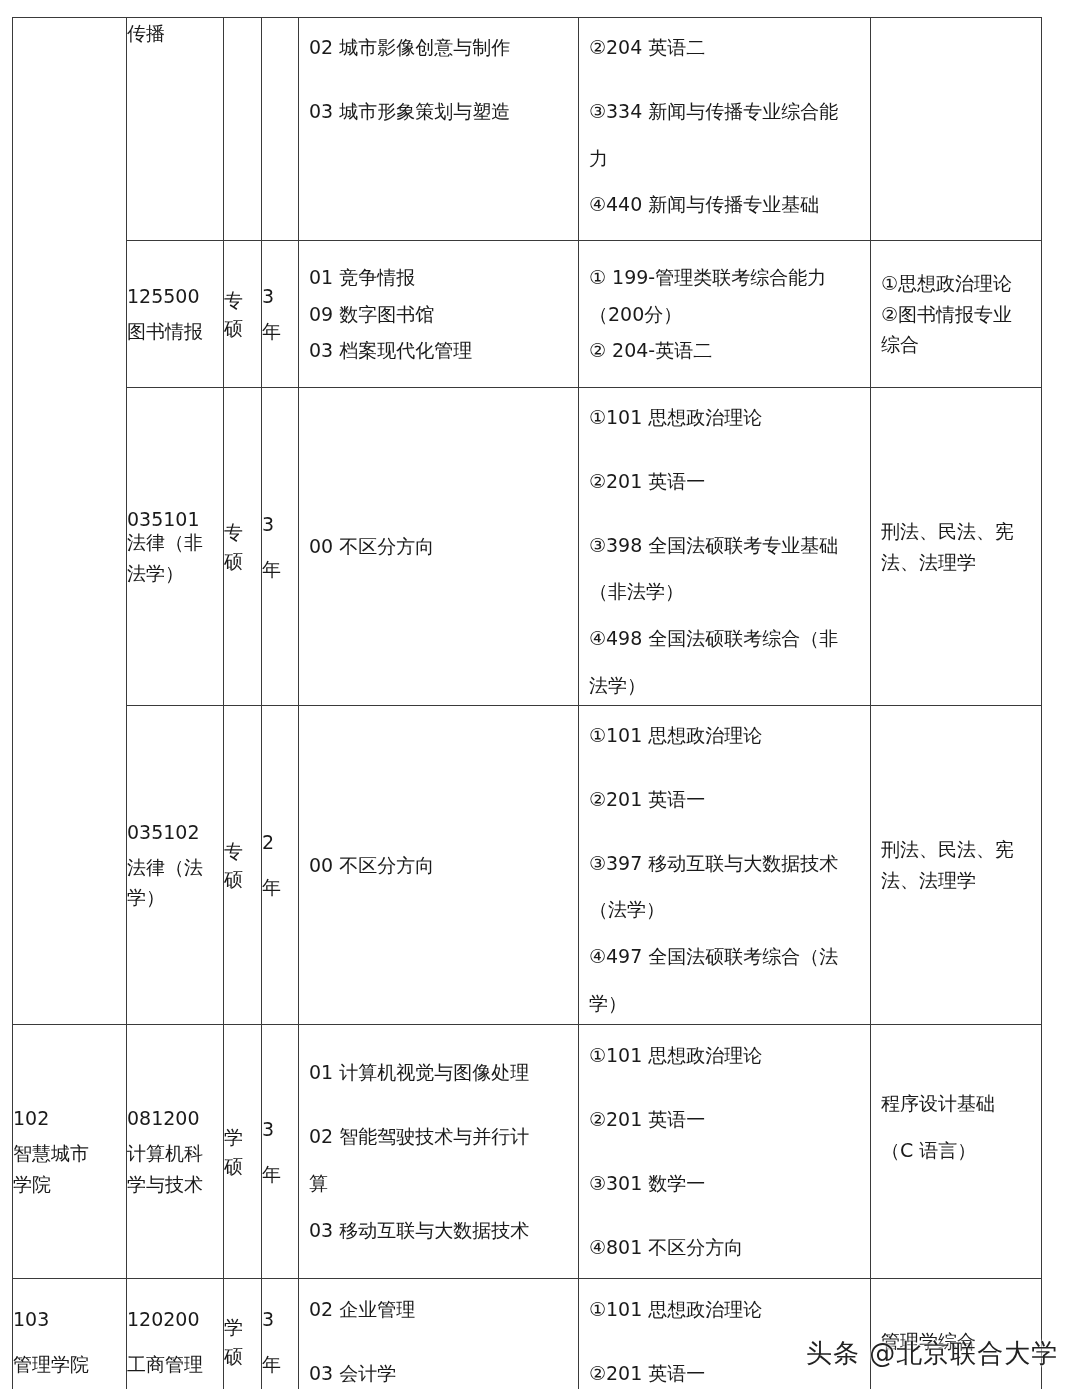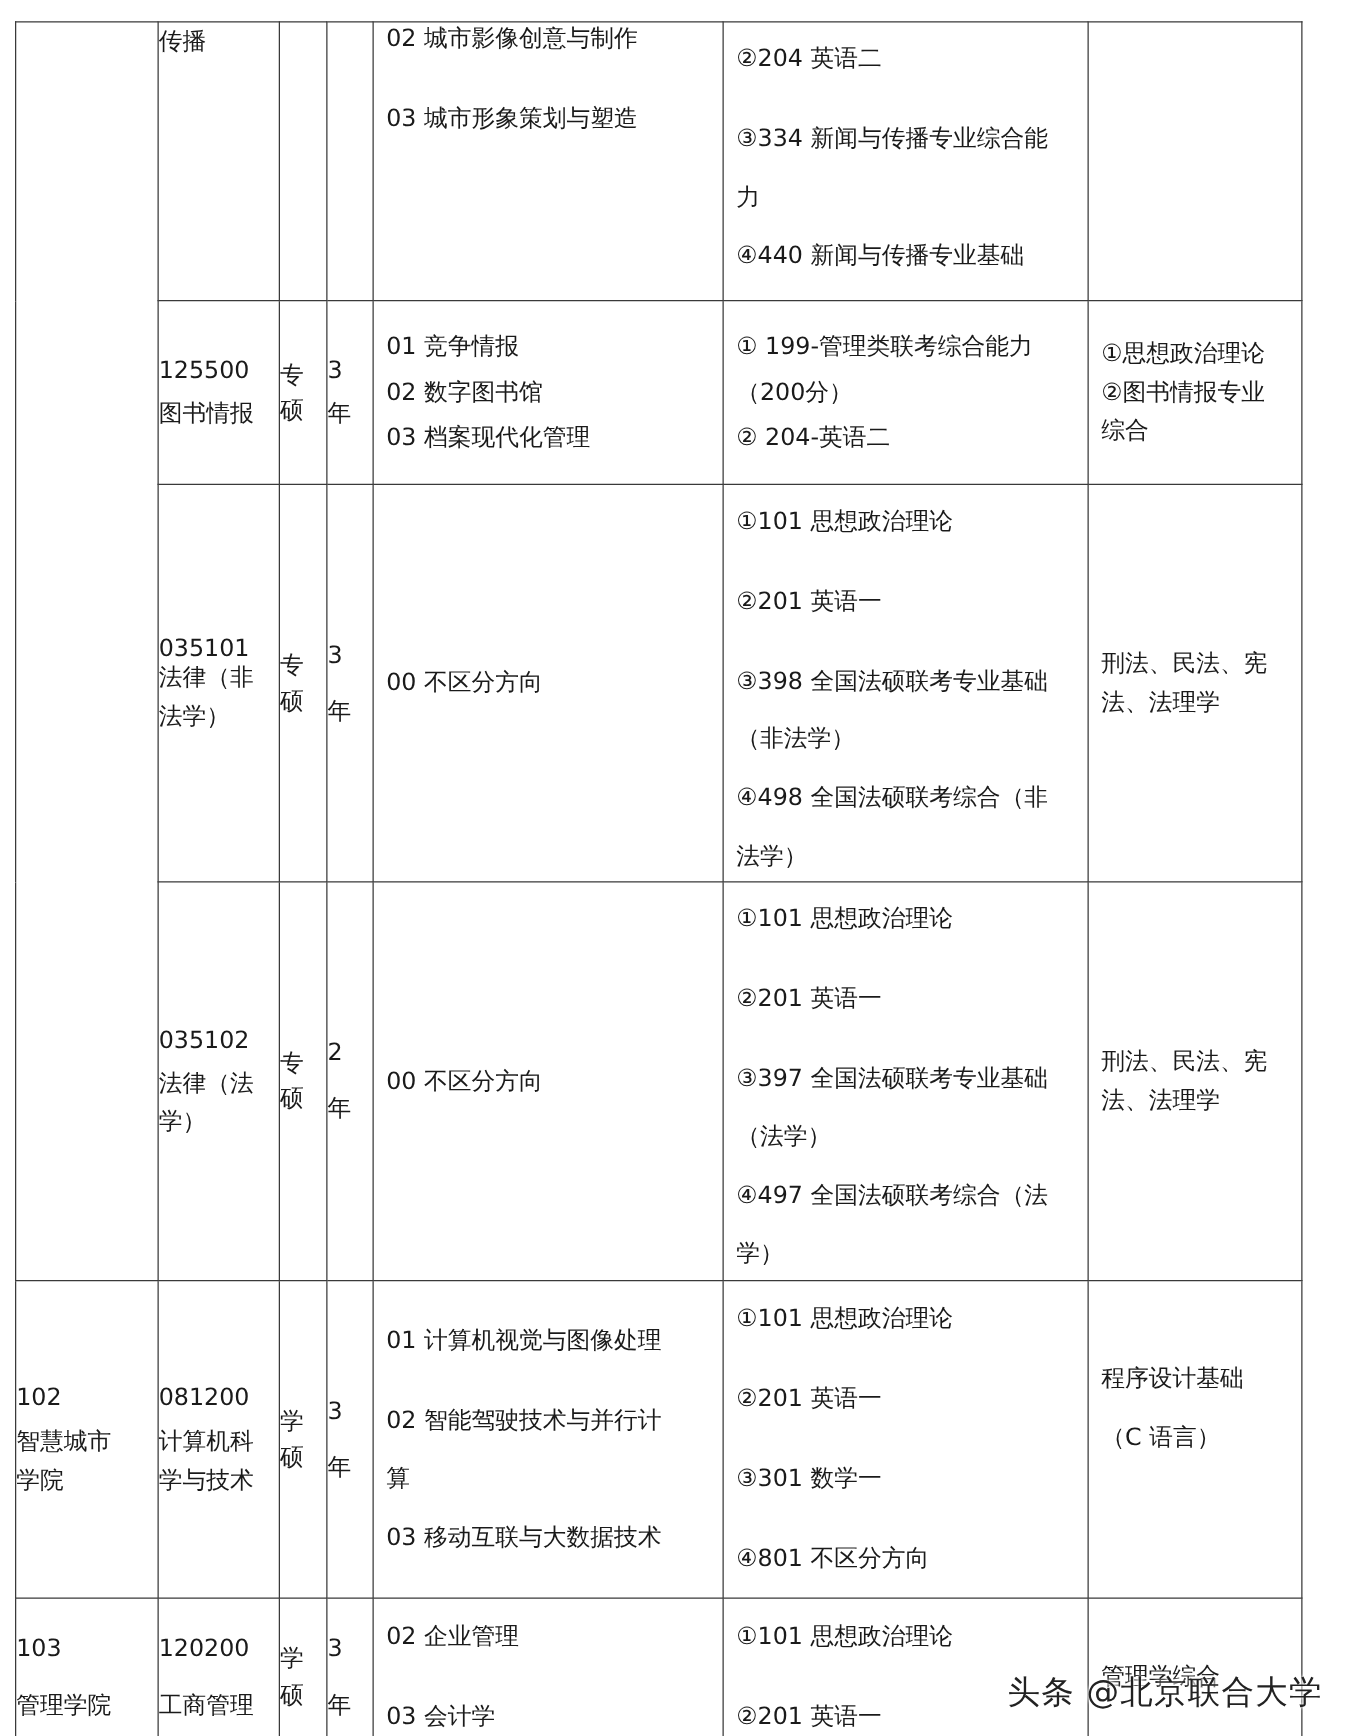--- a/index.html
+++ b/index.html
@@ -26,21 +26,21 @@
       <col style="width:171px">
   </colgroup>
 
   <tbody>
       <tr style="height:223px">
     <td rowspan="4"></td>
     <td class="c" style="vertical-align:top;padding-top:4px"><span>传播</span></td>
     <td></td>
     <td></td>
     <td class="dir">
-      <span class="line" style="margin-top:2px">02 城市影像创意与制作</span>
+      <span class="line" style="margin-top:18px">02 城市影像创意与制作</span>
       <span class="line" style="margin-top:41px">03 城市形象策划与塑造</span>
     </td>
     <td class="exam">
       <span class="line" style="margin-top:18px">②204 英语二</span>
       <span class="line" style="margin-top:41px">③334 新闻与传播专业综合能</span>
       <span class="line" style="margin-top:24px">力</span>
       <span class="line" style="margin-top:24px">④440 新闻与传播专业基础</span>
     </td>
     <td></td>
   </tr>
@@ -50,21 +50,21 @@
       <span class="line">125500</span>
       <span class="line" style="margin-top:12px">图书情报</span>
     </td>
     <td class="c"><span style="display:inline-block;width:20px;line-height:1.5">专硕</span></td>
     <td class="c">
       <span class="line">3</span>
       <span class="line" style="margin-top:12px">年</span>
     </td>
     <td class="dir" style="vertical-align:middle">
       <span class="line">01 竞争情报</span>
-      <span class="line" style="margin-top:14px">02 数字图书馆</span>
+      <span class="line" style="margin-top:14px">09 数字图书馆</span>
       <span class="line" style="margin-top:14px">03  档案现代化管理</span>
     </td>
     <td class="exam" style="vertical-align:middle">
       <span class="line">①  199-管理类联考综合能力</span>
       <span class="line" style="margin-top:14px">（200分）</span>
       <span class="line" style="margin-top:14px">②  204-英语二</span>
     </td>
     <td class="sub">
       <span class="line">①思想政治理论</span>
       <span class="line" style="margin-top:8px">②图书情报专业</span>
@@ -106,21 +106,21 @@
     </td>
     <td class="c"><span style="display:inline-block;width:20px;line-height:1.5">专硕</span></td>
     <td class="c">
       <span class="line">2</span>
       <span class="line" style="margin-top:22px">年</span>
     </td>
     <td class="sub"><span>00 不区分方向</span></td>
     <td class="exam">
       <span class="line" style="margin-top:18px">①101 思想政治理论</span>
       <span class="line" style="margin-top:41px">②201 英语一</span>
-      <span class="line" style="margin-top:41px">③397 全国法硕联考专业基础</span>
+      <span class="line" style="margin-top:41px">③397 移动互联与大数据技术</span>
       <span class="line" style="margin-top:24px">（法学）</span>
       <span class="line" style="margin-top:24px">④497 全国法硕联考综合（法</span>
       <span class="line" style="margin-top:24px">学）</span>
     </td>
     <td class="sub">
       <span class="line">刑法、民法、宪</span>
       <span class="line" style="margin-top:8px">法、法理学</span>
     </td>
   </tr>
 

